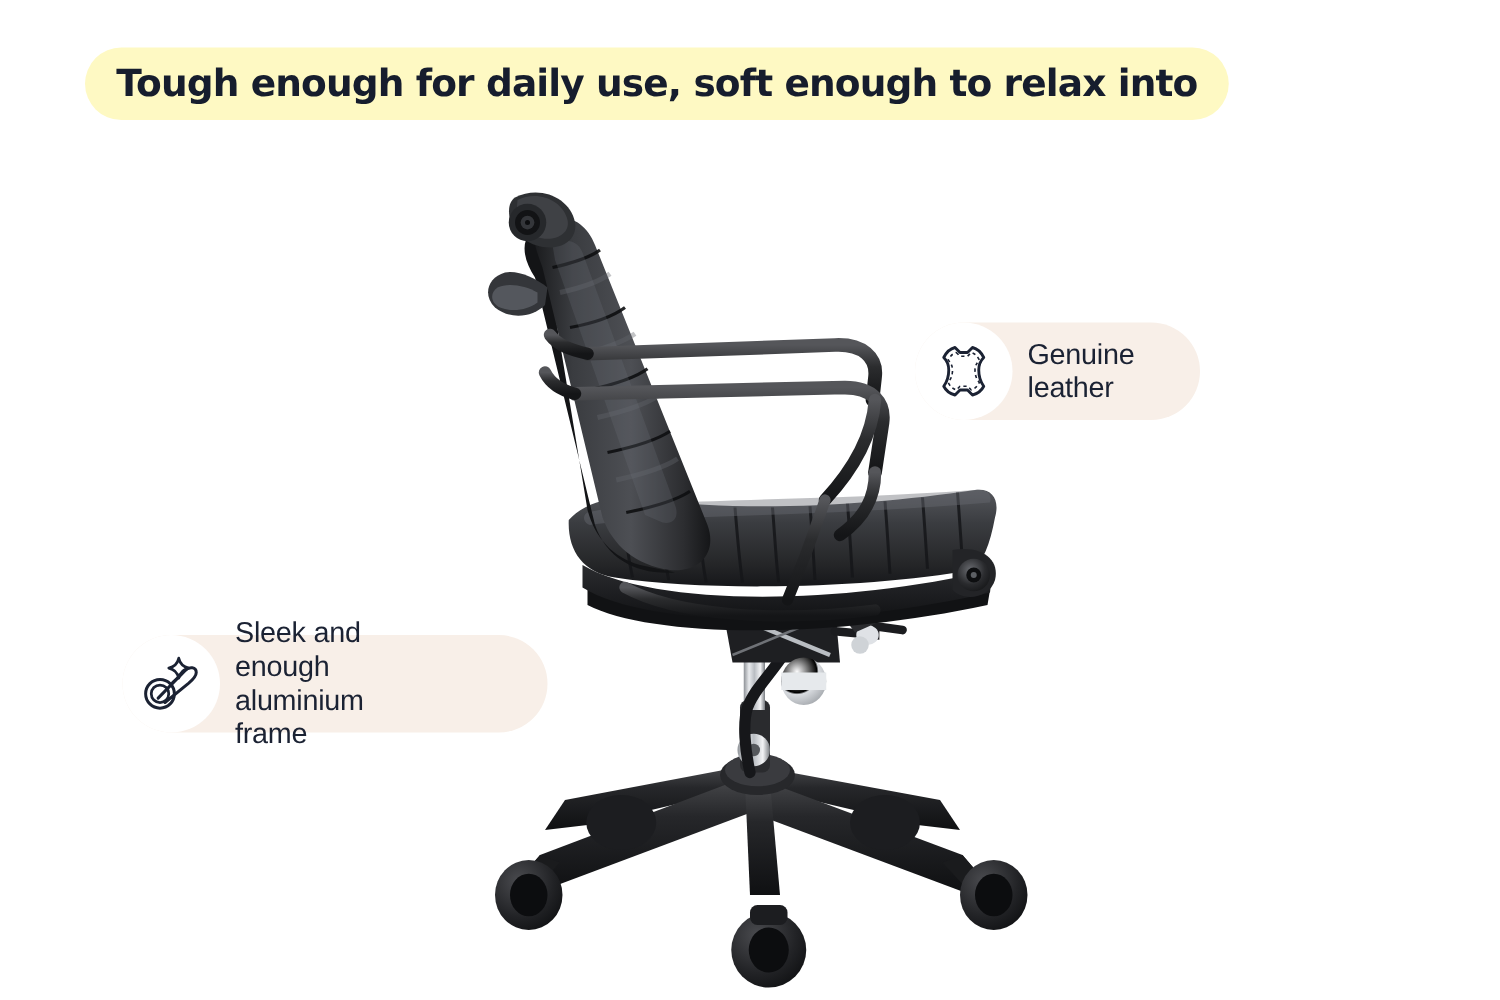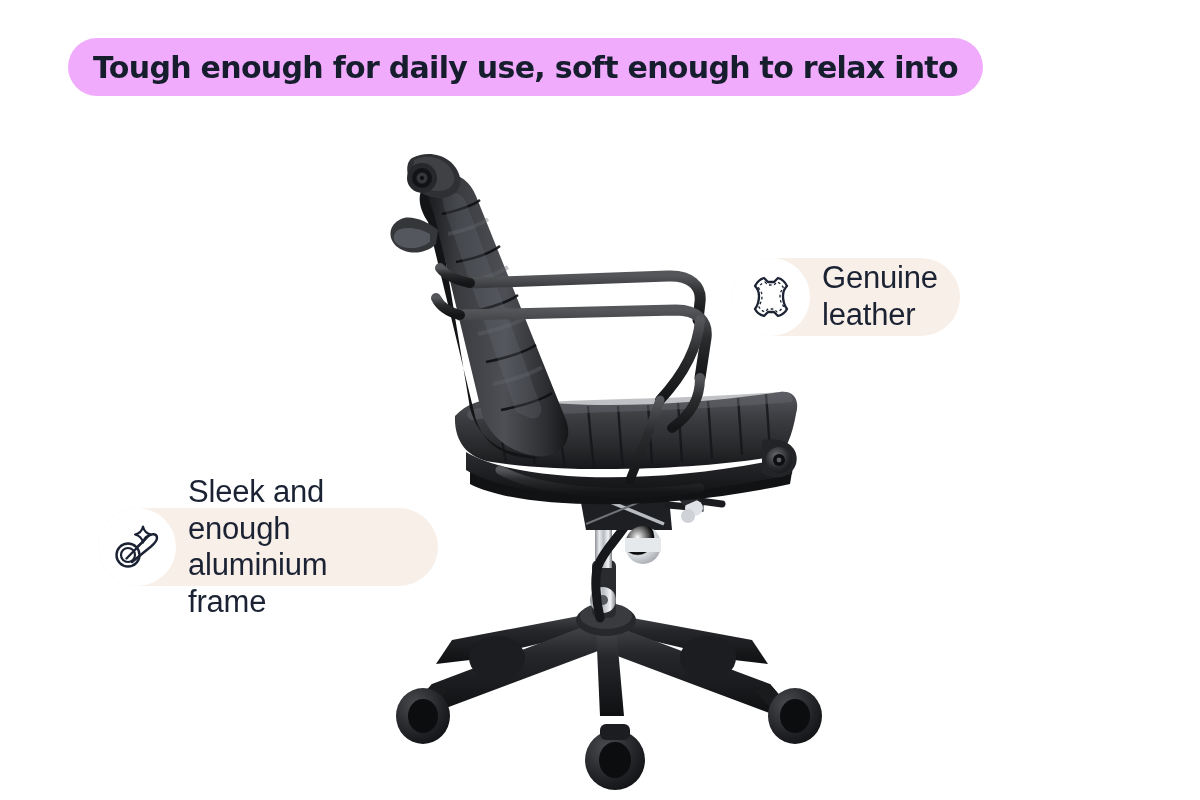--- a/index.html
+++ b/index.html
@@ -14,21 +14,21 @@
     position:relative;
     width:1200px; height:800px;
     background:#ffffff;
   }
 
   
   .headline-pill {
     position:absolute;
     left:68px; top:38px;
     width:915px; height:58px;
-    background:#f0abfc;
+    background:#fef9c3;
     border-radius:29px;
     display:flex; align-items:center; justify-content:center;
   }
   .headline-text {
     font-family:"DejaVu Sans", sans-serif;
     font-size:30px;
     font-weight:bold;
     letter-spacing:-0.7px;
     color:#161d2d;
     white-space:nowrap;
@@ -46,21 +46,21 @@
     position:absolute; left:0; top:0;
     width:78px; height:78px;
     background:#ffffff;
     border-radius:50%;
     display:flex; align-items:center; justify-content:center;
   }
   .badge-label {
     position:absolute;
     top:50%;
     transform:translateY(-50%);
-    font-size:31px;
+    font-size:23px;
     font-weight:500;
     line-height:1.18;
     color:#1b2233;
     white-space:pre-line;
     letter-spacing:-0.2px;
   }
 
   #badge-leather { left:732px; top:258px; }
   #badge-leather .badge-pill { width:228px; }
   #badge-leather .badge-label { left:90px; }

